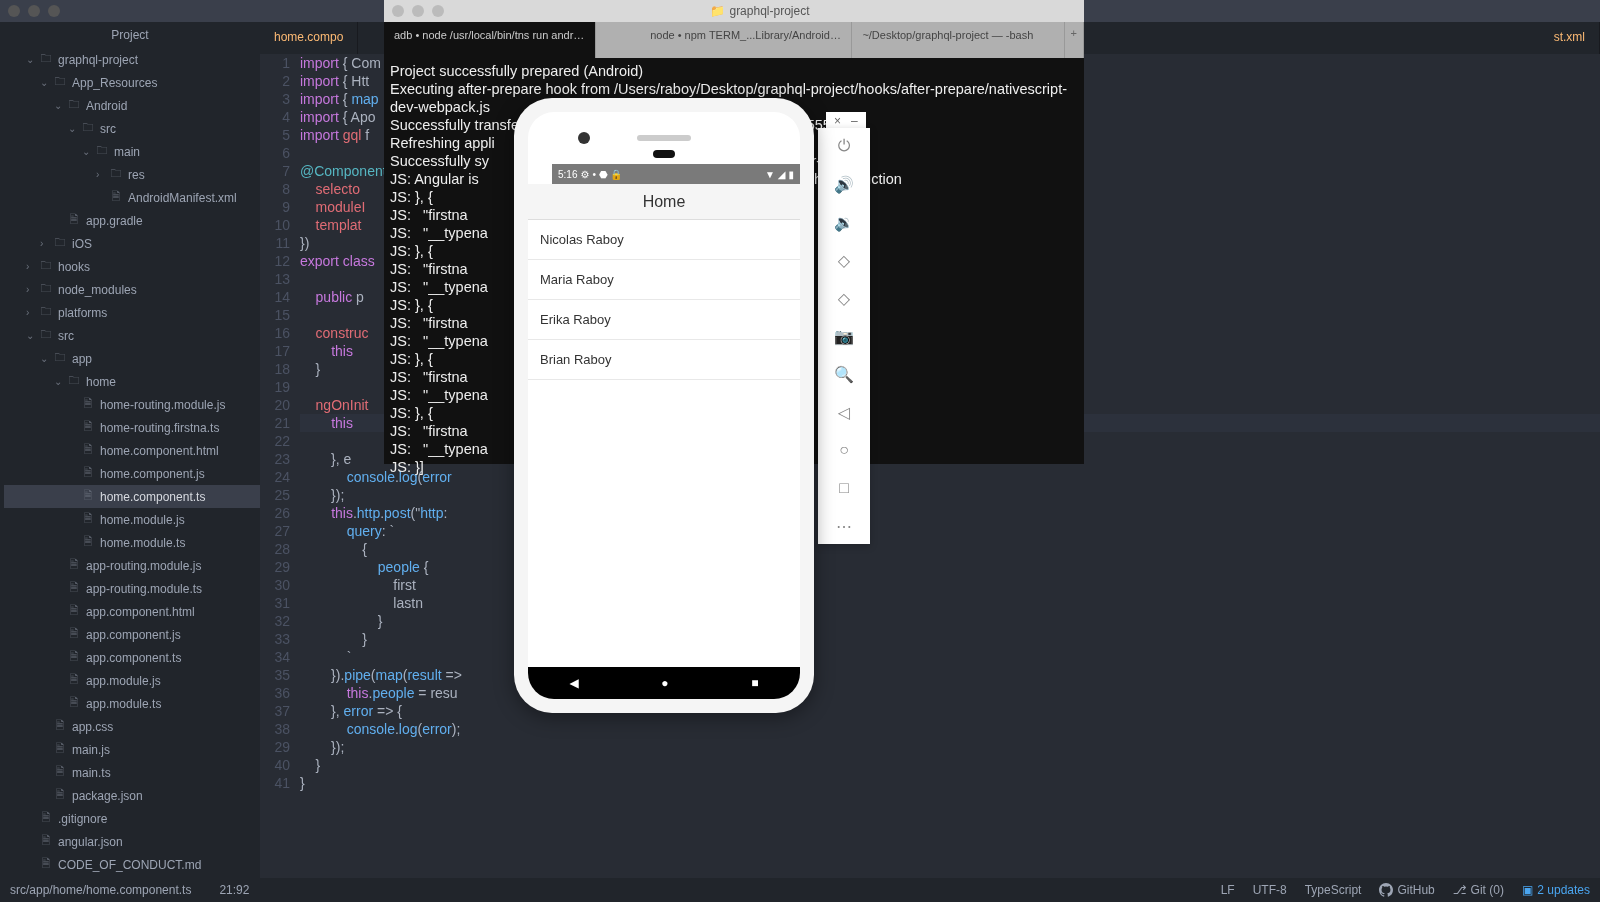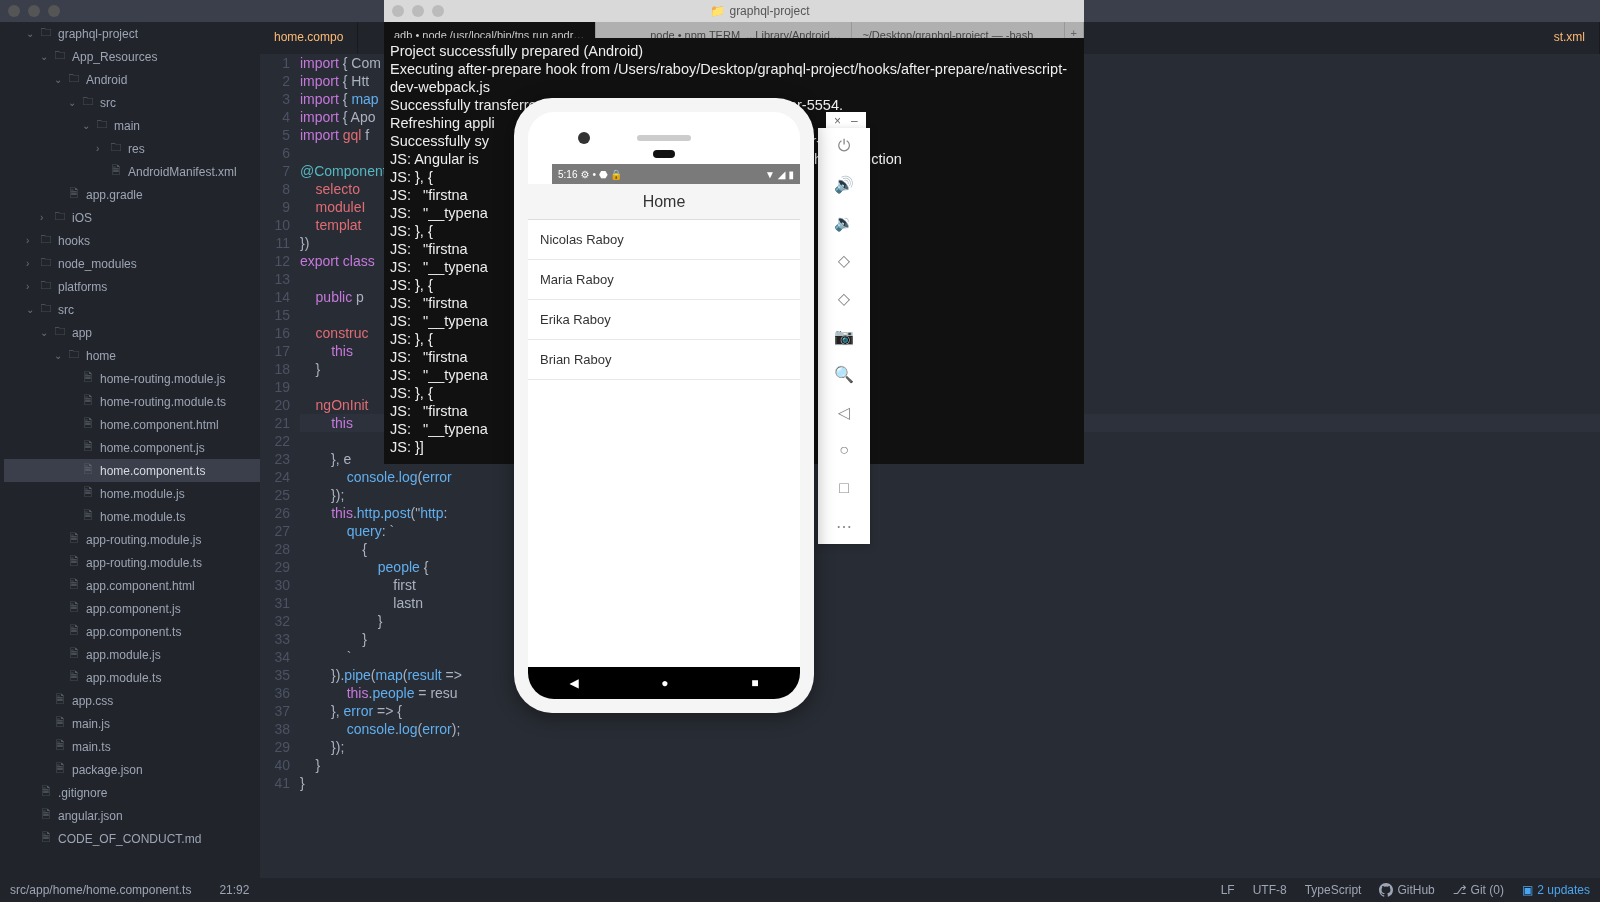--- a/index.html
+++ b/index.html
@@ -48,21 +48,21 @@
 
 .status-bar { height: 24px; background: #21252b; display: flex; align-items: center; padding: 0 10px; font-size: 12px; color: #9da5b4; }
 .status-left { flex: 1; display: flex; gap: 28px; }
 .status-right { display: flex; gap: 18px; align-items: center; }
 .status-item { display: flex; align-items: center; gap: 4px; }
 
 
 .terminal-window { position: absolute; top: 0; left: 384px; width: 700px; height: 464px; background: #111; color: #eee; font-family: Menlo, monospace; font-size: 14.5px; line-height: 18px; }
 .term-titlebar { height: 22px; background: #d9d9d9; display: flex; align-items: center; padding: 0 8px; }
 .term-titlebar .title { flex: 1; text-align: center; font-size: 12px; color: #555; font-family: -apple-system, sans-serif; display: flex; justify-content: center; align-items: center; gap: 4px; }
-.term-tabs { height: 16px; background: #b0b0b0; display: flex; font-size: 11px; font-family: -apple-system, sans-serif; }
+.term-tabs { height: 36px; background: #b0b0b0; display: flex; font-size: 11px; font-family: -apple-system, sans-serif; }
 .term-tab { padding: 4px 10px; color: #444; border-right: 1px solid #999; white-space: nowrap; overflow: hidden; text-overflow: ellipsis; }
 .term-tab.active { background: #111; color: #ccc; }
 .term-tab.add { background: #b0b0b0; color: #666; padding: 2px 6px; }
 .term-body { padding: 4px 6px; white-space: pre-wrap; }
 .term-body .path { color: #7aa2f7; }
 
 
 .emulator { position: absolute; top: 98px; left: 514px; width: 355px; display: flex; }
 .device-shell { width: 300px; height: 615px; background: #f5f5f5; border-radius: 38px; padding: 14px; box-shadow: 0 4px 20px rgba(0,0,0,0.4); }
 .device-inner { width: 100%; height: 100%; background: #fff; border-radius: 26px; overflow: hidden; display: flex; flex-direction: column; position: relative; }
@@ -93,20 +93,21 @@
   <div class="traffic">
       <span></span>
       <span></span>
       <span></span>
     </div>
 </div>
 
 <div class="workspace">
 
   <div class="sidebar">
+    <div class="project-header">Project</div>
     <div class="file-tree" id="file-tree">
         <div class="tree-item indent-1">
           <span class="arrow">⌄</span>
           <span class="icon folder-icon">🗀</span>
           <span>graphql-project</span>
         </div>
         <div class="tree-item indent-2">
           <span class="arrow">⌄</span>
           <span class="icon folder-icon">🗀</span>
           <span>App_Resources</span>
@@ -177,21 +178,21 @@
           <span>home</span>
         </div>
         <div class="tree-item indent-4">
           <span class="arrow"></span>
           <span class="icon file-icon">🗎</span>
           <span>home-routing.module.js</span>
         </div>
         <div class="tree-item indent-4">
           <span class="arrow"></span>
           <span class="icon file-icon">🗎</span>
-          <span>home-routing.module.ts</span>
+          <span>home-routing.firstna.ts</span>
         </div>
         <div class="tree-item indent-4">
           <span class="arrow"></span>
           <span class="icon file-icon">🗎</span>
           <span>home.component.html</span>
         </div>
         <div class="tree-item indent-4">
           <span class="arrow"></span>
           <span class="icon file-icon">🗎</span>
           <span>home.component.js</span>

